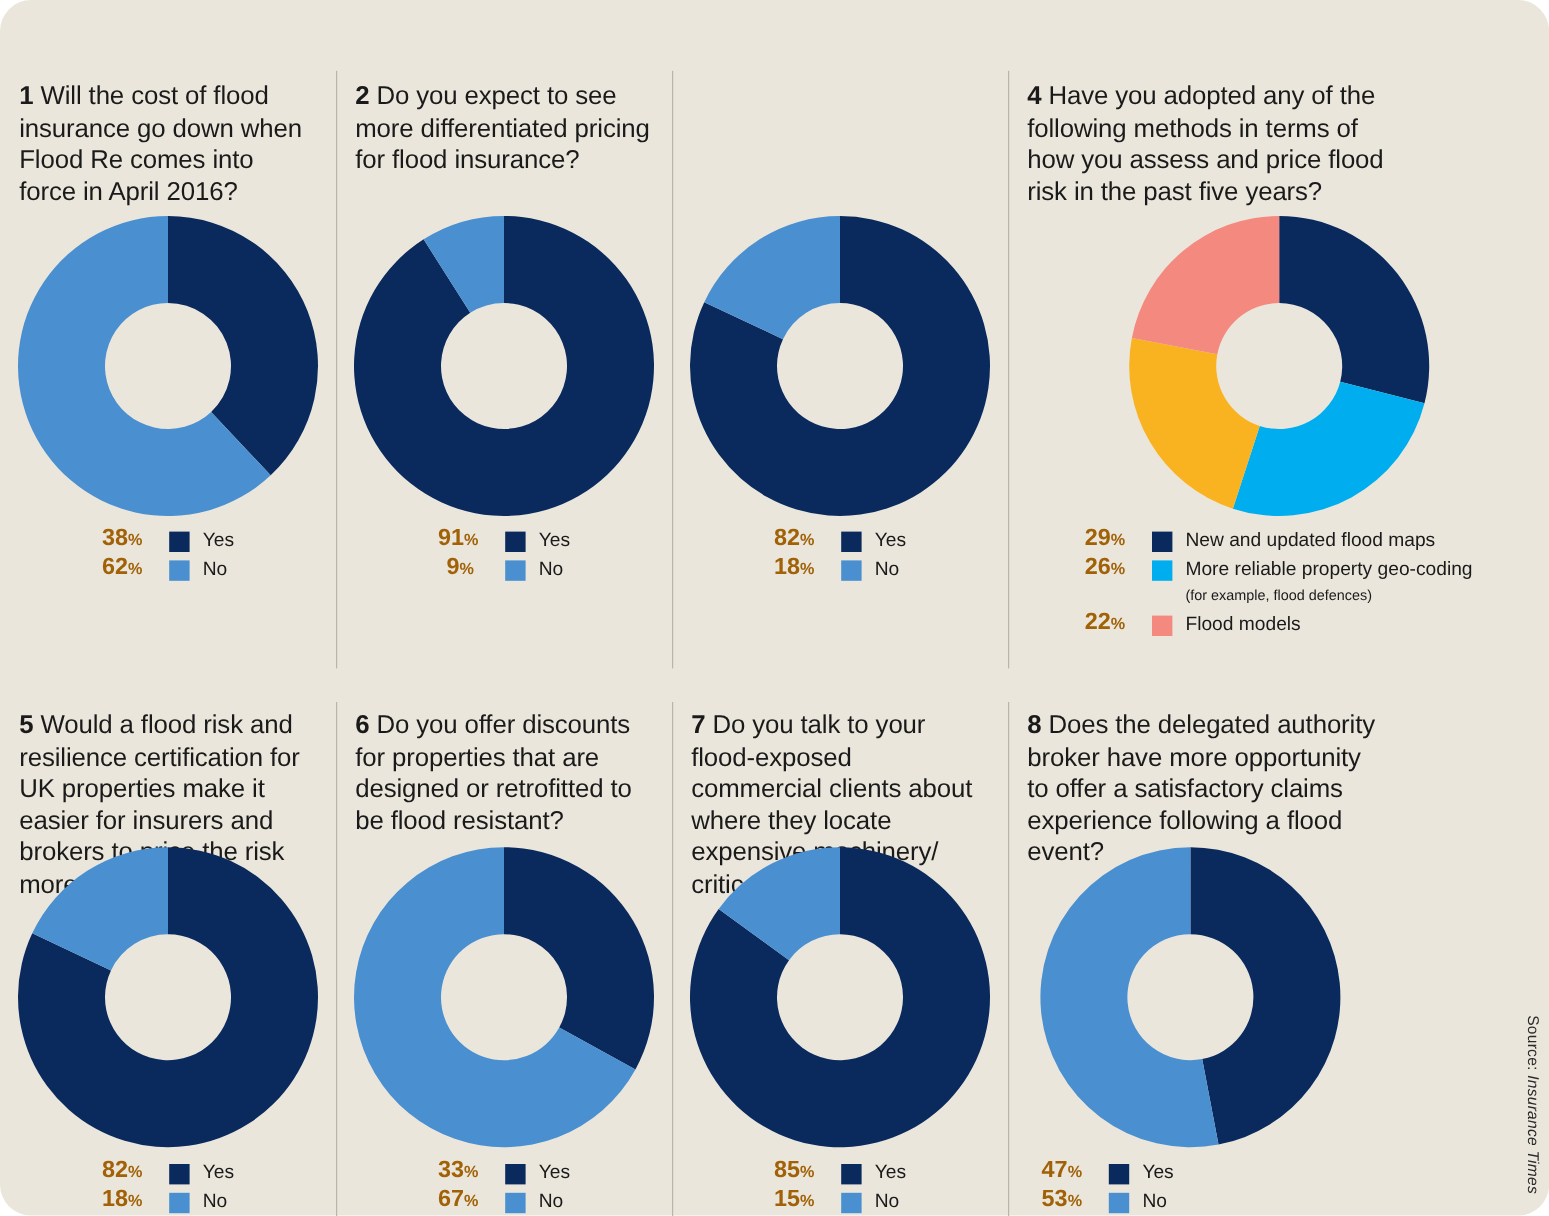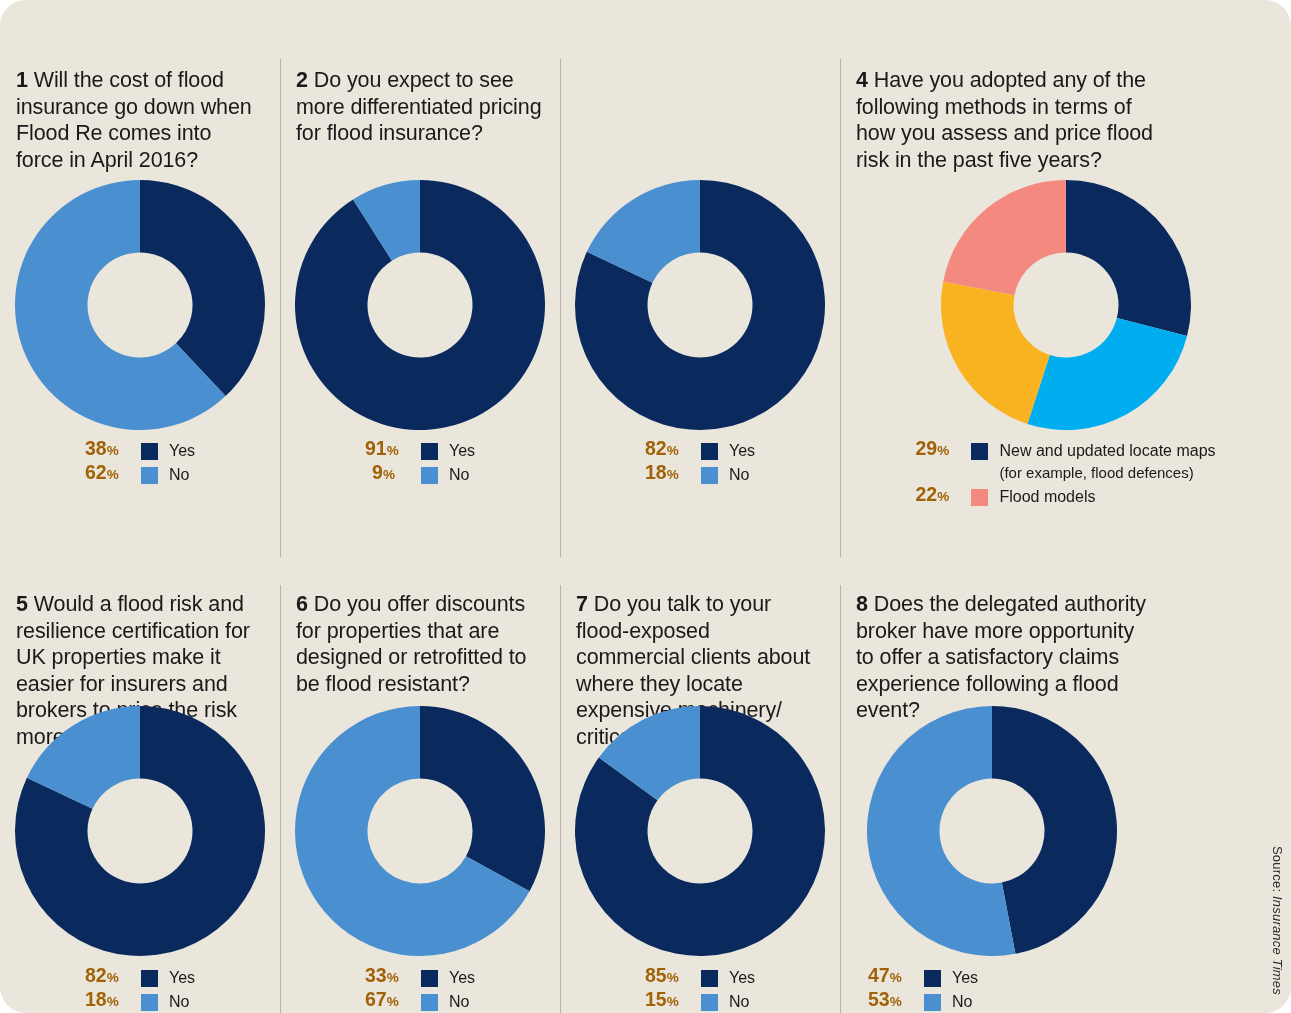--- a/index.html
+++ b/index.html
@@ -119,21 +119,21 @@
     margin-top: 3px;
     margin-right: 11px;
   }
   .legend-label {
     font-size: 16px;
     color: #1a1a1a;
     line-height: 21px;
     white-space: nowrap;
   }
   .legend-sub {
-    font-size: 15px;
+    font-size: 12px;
     color: #1a1a1a;
     line-height: 21px;
     margin-left: 84px;
     margin-top: -2px;
     margin-bottom: 3px;
     white-space: nowrap;
   }
 
   .source {
     position: absolute;
@@ -243,21 +243,26 @@
             <path d="M 247.0728951410789 157.08623589560682 A 125 125 0 0 1 87.37287570313158 244.8820645368942 L 109.77660779531527 175.93046710549555 A 52.5 52.5 0 0 0 176.85061595925313 139.05621907615486 Z" fill="#00AEEF"></path>
             <path d="M 87.37287570313158 244.8820645368942 A 125 125 0 0 1 3.2140936589139244 102.5773356767844 L 74.42991933674385 116.16248098424946 A 52.5 52.5 0 0 0 109.77660779531527 175.93046710549555 Z" fill="#FAB320"></path>
             <path d="M 3.2140936589139244 102.5773356767844 A 125 125 0 0 1 125.99999999999997 1 L 125.99999999999999 73.5 A 52.5 52.5 0 0 0 74.42991933674385 116.16248098424946 Z" fill="#F4897F"></path>
           </svg>
       </div>
       <div class="legend" style="top:395px;">
         <div class="legend-inner">
             <div class="legend-row">
               <span class="legend-pct">29<span class="sym">%</span></span>
               <span class="swatch" style="background: rgb(10, 42, 94);"></span>
-              <span class="legend-label">New and updated locate maps</span>
+              <span class="legend-label">New and updated flood maps</span>
+            </div>
+            <div class="legend-row">
+              <span class="legend-pct">26<span class="sym">%</span></span>
+              <span class="swatch" style="background: rgb(0, 174, 239);"></span>
+              <span class="legend-label">More reliable property geo-coding</span>
             </div>
             <div class="legend-sub">(for example, flood defences)</div>
             <div class="legend-row">
               <span class="legend-pct">22<span class="sym">%</span></span>
               <span class="swatch" style="background: rgb(244, 137, 127);"></span>
               <span class="legend-label">Flood models</span>
             </div>
           </div>
       </div>
     </div>

